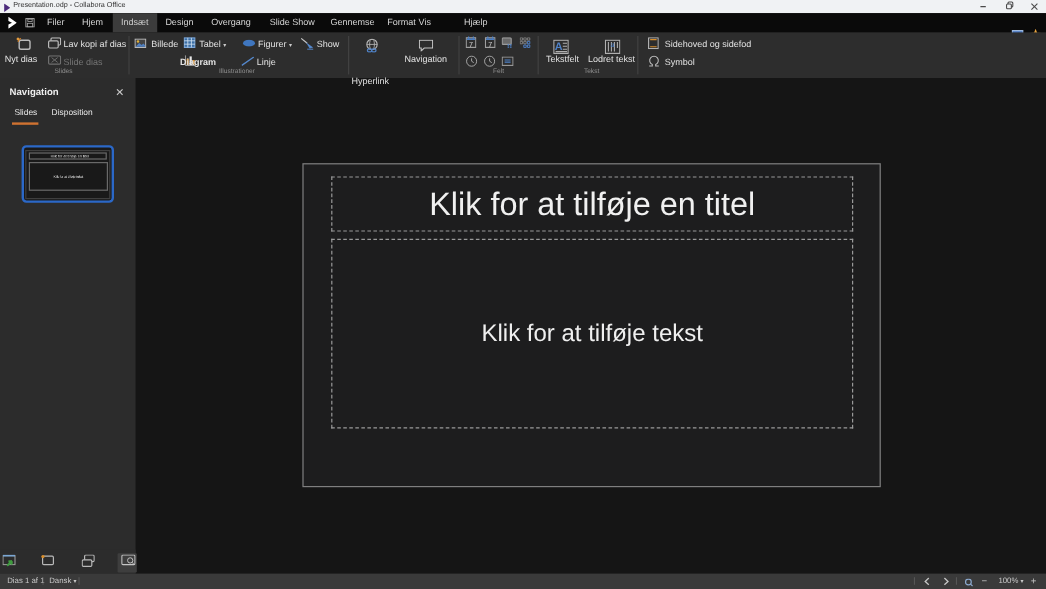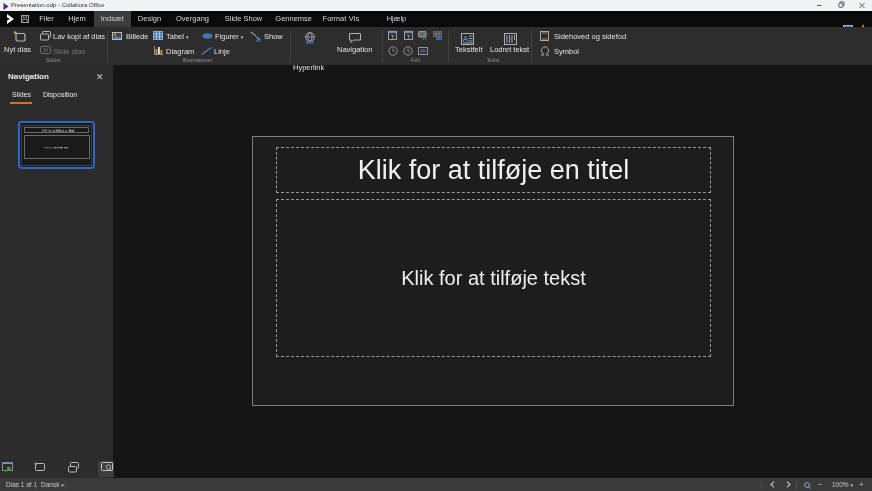--- a/index.html
+++ b/index.html
@@ -163,21 +163,21 @@
       <path d="M5 4.2 L11 8.5 L8 9.5 Z" fill="#5588cc"></path>
       <path d="M6 10 L11 10" stroke="#5588cc" stroke-width="0.8"></path>
     </svg>
     <div class="rtext" style="left:264px;top:4.5px;">Show</div>
     <svg class="icon" style="left:154px;top:19px" width="9" height="9" viewBox="0 0 9 9">
       <path d="M0.5 0 V8.5 H9" stroke="#aaa" fill="none" stroke-width="0.8"></path>
       <rect x="1.5" y="3" width="1.8" height="5" fill="#d98e2b"></rect>
       <rect x="4" y="1" width="1.8" height="7" fill="#e8e8e8"></rect>
       <rect x="6.5" y="4" width="1.8" height="4" fill="#d98e2b"></rect>
     </svg>
-    <div class="rtext" style="left:166px;top:19.5px;">Diagram</div>
+    <div class="rtext" style="left:150px;top:19.5px;font-weight:bold;">Diagram</div>
     <svg class="icon" style="left:201px;top:19.5px" width="11" height="8" viewBox="0 0 11 8">
         <line x1="0.5" y1="7.5" x2="10.5" y2="0.5" stroke="#5588cc" stroke-width="1.1"></line>
       </svg>
     <div class="rtext" style="left:214px;top:19.5px;">Linje</div>
     <div class="rlabel" style="left:160px;top:29.5px;width:75px;">Illustrationer</div>
 
     <svg class="icon" style="left:304px;top:5px" width="12" height="12" viewBox="0 0 12 12">
       <circle cx="6" cy="5" r="4.3" fill="none" stroke="#b9b9b9" stroke-width="0.9"></circle>
       <ellipse cx="6" cy="5" rx="2" ry="4.3" fill="none" stroke="#b9b9b9" stroke-width="0.7"></ellipse>
       <path d="M1.7 5 H10.3" stroke="#b9b9b9" stroke-width="0.7"></path>

